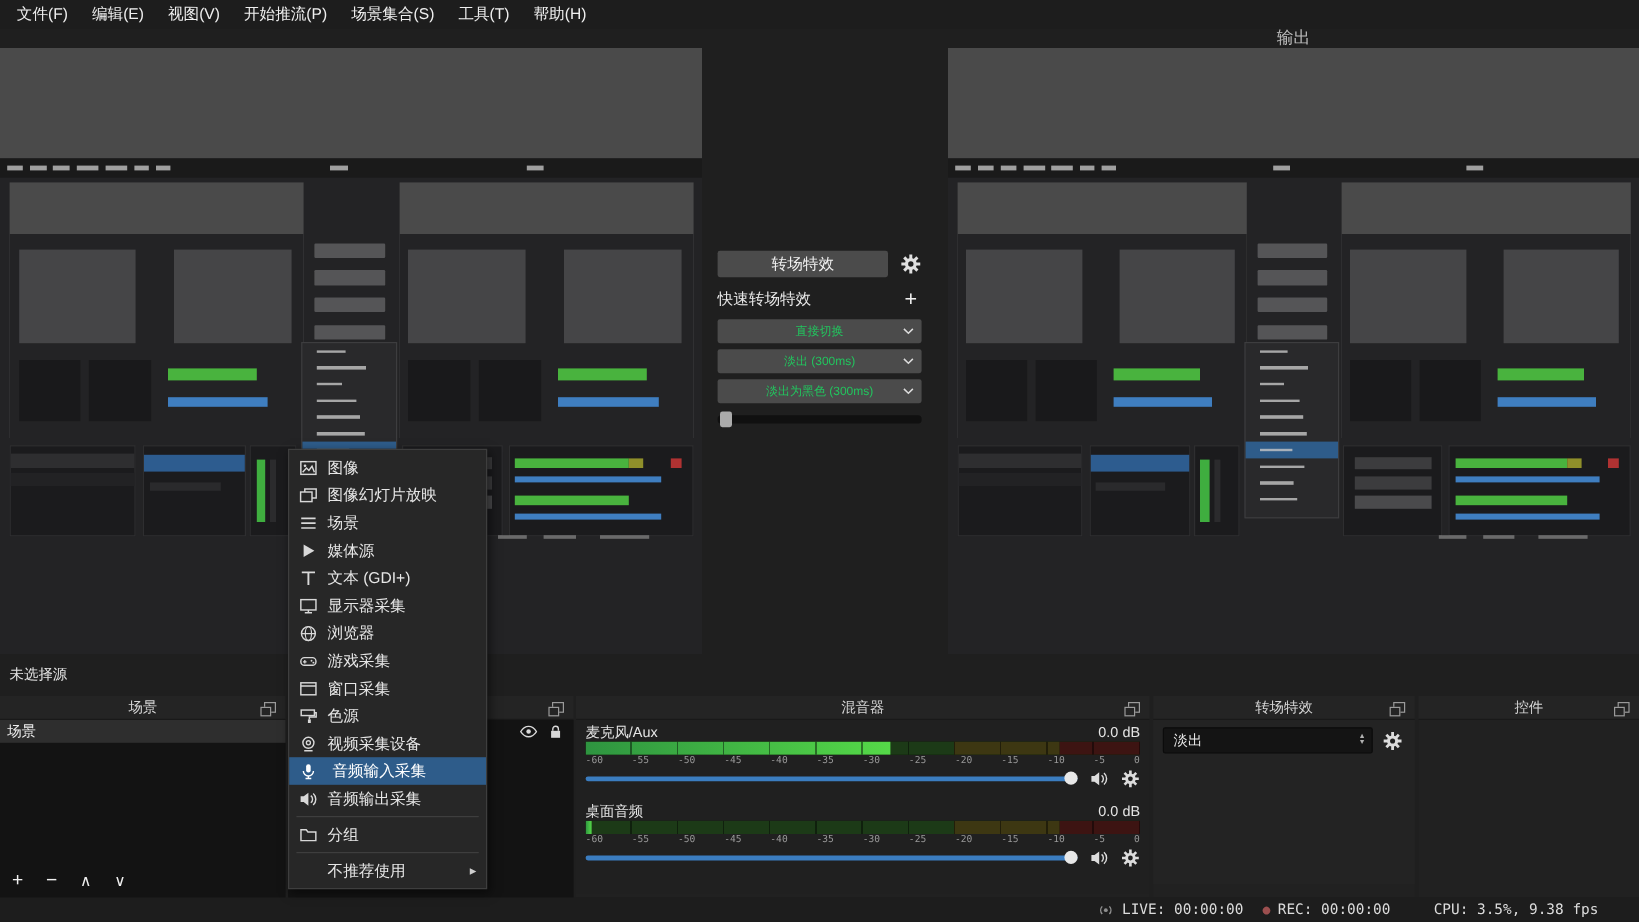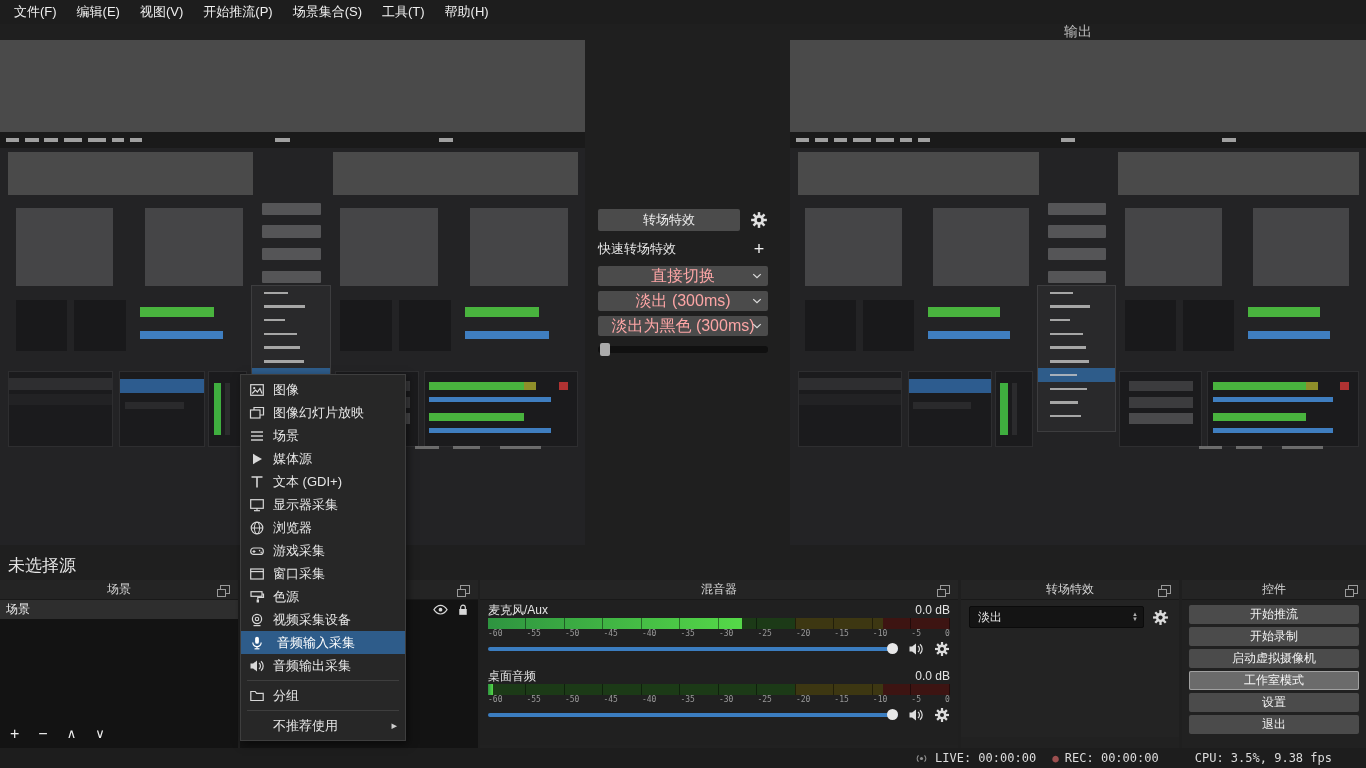--- a/index.html
+++ b/index.html
@@ -42,26 +42,26 @@
 
   
   #transition-controls{position:absolute;left:598px;top:209px;width:170px;}
   .tc-row{display:flex;align-items:center;margin-bottom:9px;}
   .tc-main{flex:1;height:22px;background:#4b4b4b;border:none;border-radius:2px;color:#f0f0f0;
     font-size:13px;font-family:inherit;margin-right:10px;cursor:default;}
   .tc-gear{width:18px;height:18px;color:#e0e0e0;}
   .tc-row.quick{justify-content:space-between;font-size:13px;color:#e8e8e8;margin-bottom:8px;}
   .tc-plus{font-size:18px;color:#f0f0f0;width:18px;text-align:center;line-height:18px;}
   .tc-dropdown{position:relative;height:20px;background:#4b4b4b;border-radius:2px;margin-bottom:5px;
-    font-size:16px;color:#fca5a5;display:flex;align-items:center;justify-content:center;}
+    font-size:10px;color:#22c55e;display:flex;align-items:center;justify-content:center;}
   .tc-chev{position:absolute;right:6px;top:7px;width:10px;height:6px;color:#dcdcdc;}
   .tc-slider{position:relative;margin-top:10px;height:7px;background:#101010;border-radius:3px;}
   .tc-slider-handle{position:absolute;left:2px;top:-3px;width:10px;height:13px;background:#ababab;border-radius:2px;}
 
-  #no-source{position:absolute;left:8px;top:554px;font-size:17px;color:#e4e4e4;}
+  #no-source{position:absolute;left:8px;top:554px;font-size:12px;color:#e4e4e4;}
 
   
   .dock{position:absolute;top:580px;height:168px;background:#212121;}
   .dock-header{height:19px;background:#242424;border-bottom:1px solid #191919;display:flex;
     align-items:center;justify-content:center;position:relative;font-size:12px;color:#d6d6d6;}
   .dock-popout{position:absolute;right:8px;top:5px;width:8px;height:7px;border:1px solid #9a9a9a;}
   .dock-popout:before{content:"";position:absolute;left:-4px;bottom:-4px;width:7px;height:6px;border:1px solid #9a9a9a;background:#242424;}
 
   #scenes-dock{left:0;width:238px;}
   .scenes-body{position:relative;height:148px;background:#131313;}
@@ -576,28 +576,20 @@
         </span>
     </div>
   </div>
 </div>
 
 <div class="dock" id="controls-dock">
   <div class="dock-header">
     <span>控件</span>
     <span class="dock-popout"></span>
   </div>
-  <div class="controls-body" id="controls-buttons">
-      <button class="ctl-btn">开始推流</button>
-      <button class="ctl-btn">开始录制</button>
-      <button class="ctl-btn">启动虚拟摄像机</button>
-      <button class="ctl-btn active">工作室模式</button>
-      <button class="ctl-btn">设置</button>
-      <button class="ctl-btn">退出</button>
-    </div>
 </div>
 
 <div id="add-source-menu">
     <div class="menu-row">
       <span class="menu-icon">
         <svg viewBox="0 0 16 16">
           <rect x="1.7" y="2.7" width="12.6" height="10.6" fill="none" stroke="currentColor" stroke-width="1.2"></rect>
           <circle cx="5.2" cy="6.2" r="1.1" fill="currentColor"></circle>
           <path d="M3.2 11.5 L6.4 8 L8.4 10 L11 6.5 L13 11.5" fill="none" stroke="currentColor" stroke-width="1.2"></path>
         </svg>

